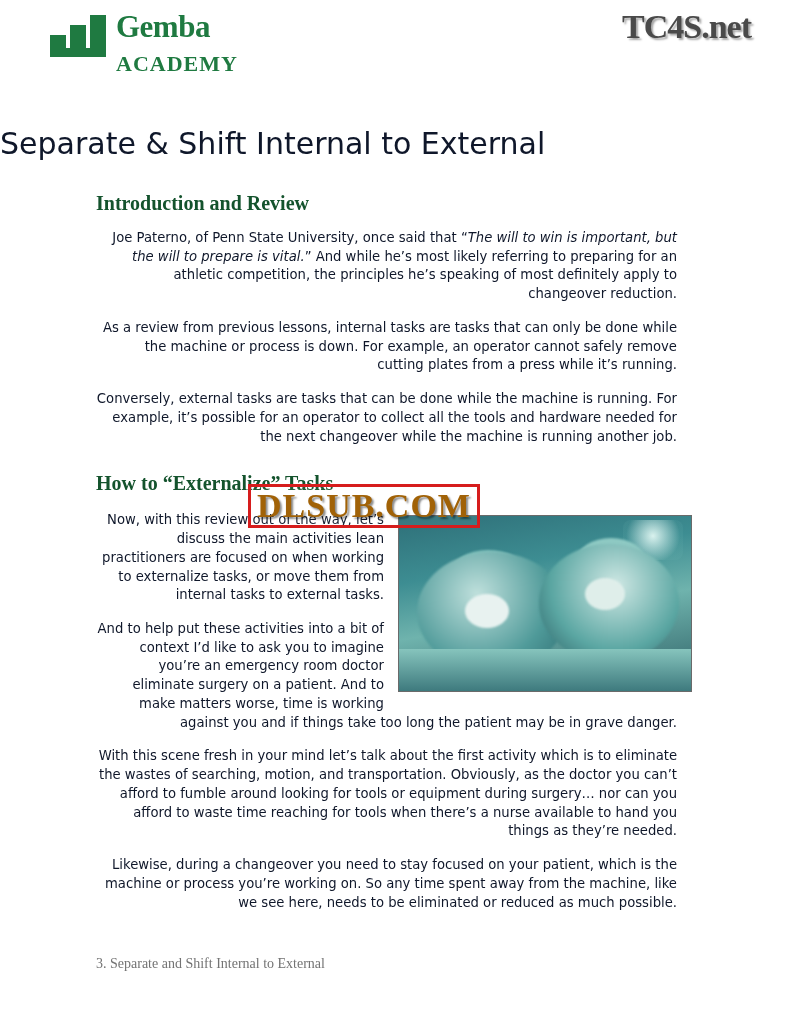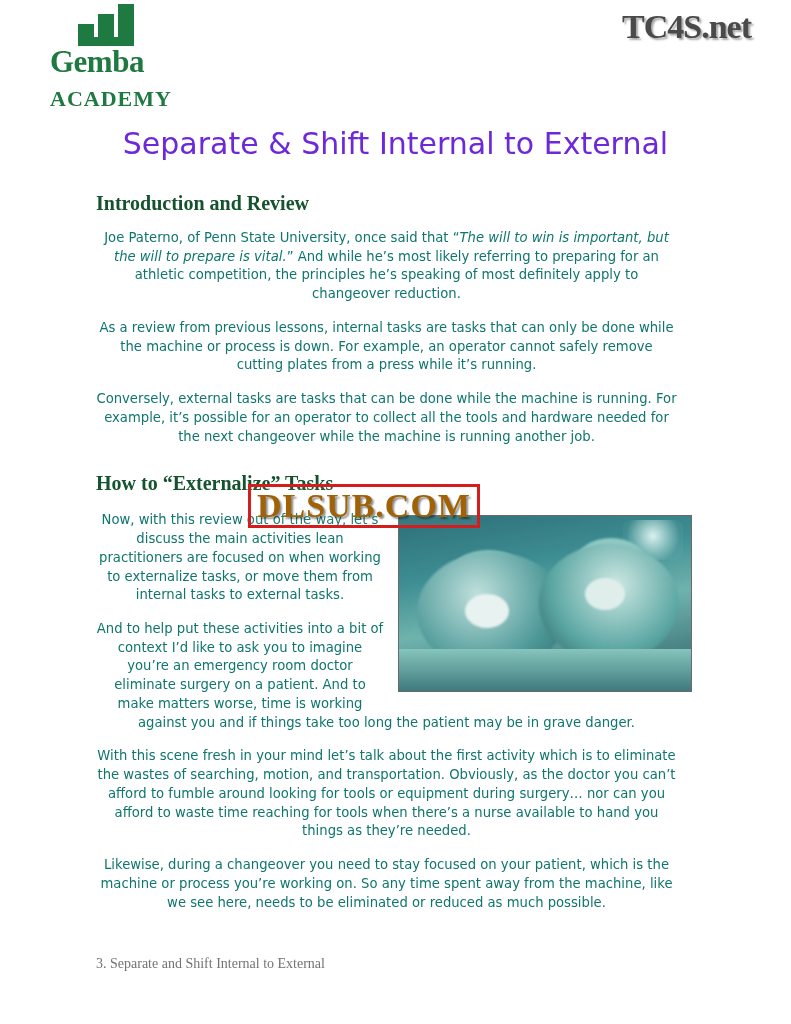--- a/index.html
+++ b/index.html
@@ -15,24 +15,22 @@
     width: 791px;
     height: 1024px;
     background: #ffffff;
     overflow: hidden;
     box-sizing: border-box;
   }
   
   .logo-block {
     position: absolute;
     left: 50px;
-    top: 0;
+    top: 11px;
     display: flex;
-    align-items: center;
-    flex-direction: column;
   }
   .logo-mark {
     width: 56px;
     height: 46px;
     position: relative;
     margin-right: 10px;
   }
   .logo-mark .bar {
     position: absolute;
     bottom: 0;
@@ -75,24 +73,24 @@
     font-size: 34px;
     color: #4a4a4a;
     letter-spacing: -1px;
     text-shadow: 2px 2px 2px rgba(0,0,0,0.35);
   }
   
   .doc-title {
     position: absolute;
     left: 0; right: 0;
     top: 126px;
-    text-align: center;
+    text-align: left;
     font-family: "DejaVu Sans", sans-serif;
     font-size: 30px;
-    color: #6d28d9;
+    color: #0f172a;
     font-weight: normal;
   }
   .content {
     position: absolute;
     left: 96px;
     top: 192px;
     width: 596px;
   }
   h2.section {
     font-family: "Liberation Serif", serif;
@@ -102,23 +100,23 @@
     margin: 0 0 14px 0;
   }
   h2.section.second {
     margin-top: 26px;
     margin-bottom: 16px;
   }
   p {
     font-family: "DejaVu Sans", sans-serif;
     font-size: 13.2px;
     line-height: 1.42;
-    color: #0f766e;
+    color: #0f172a;
     margin: 0 15px 15px 0;
-    text-align: center;
+    text-align: right;
   }
   p em { font-style: italic; }
   .wrap-img {
     float: right;
     width: 292px;
     height: 175px;
     margin: 4px 0 6px 14px;
     border: 1px solid #6a6a6a;
     background: linear-gradient(170deg, #2e6f78 0%, #3d8d92 30%, #6fb3ad 55%, #2b5d63 100%);
     position: relative;

